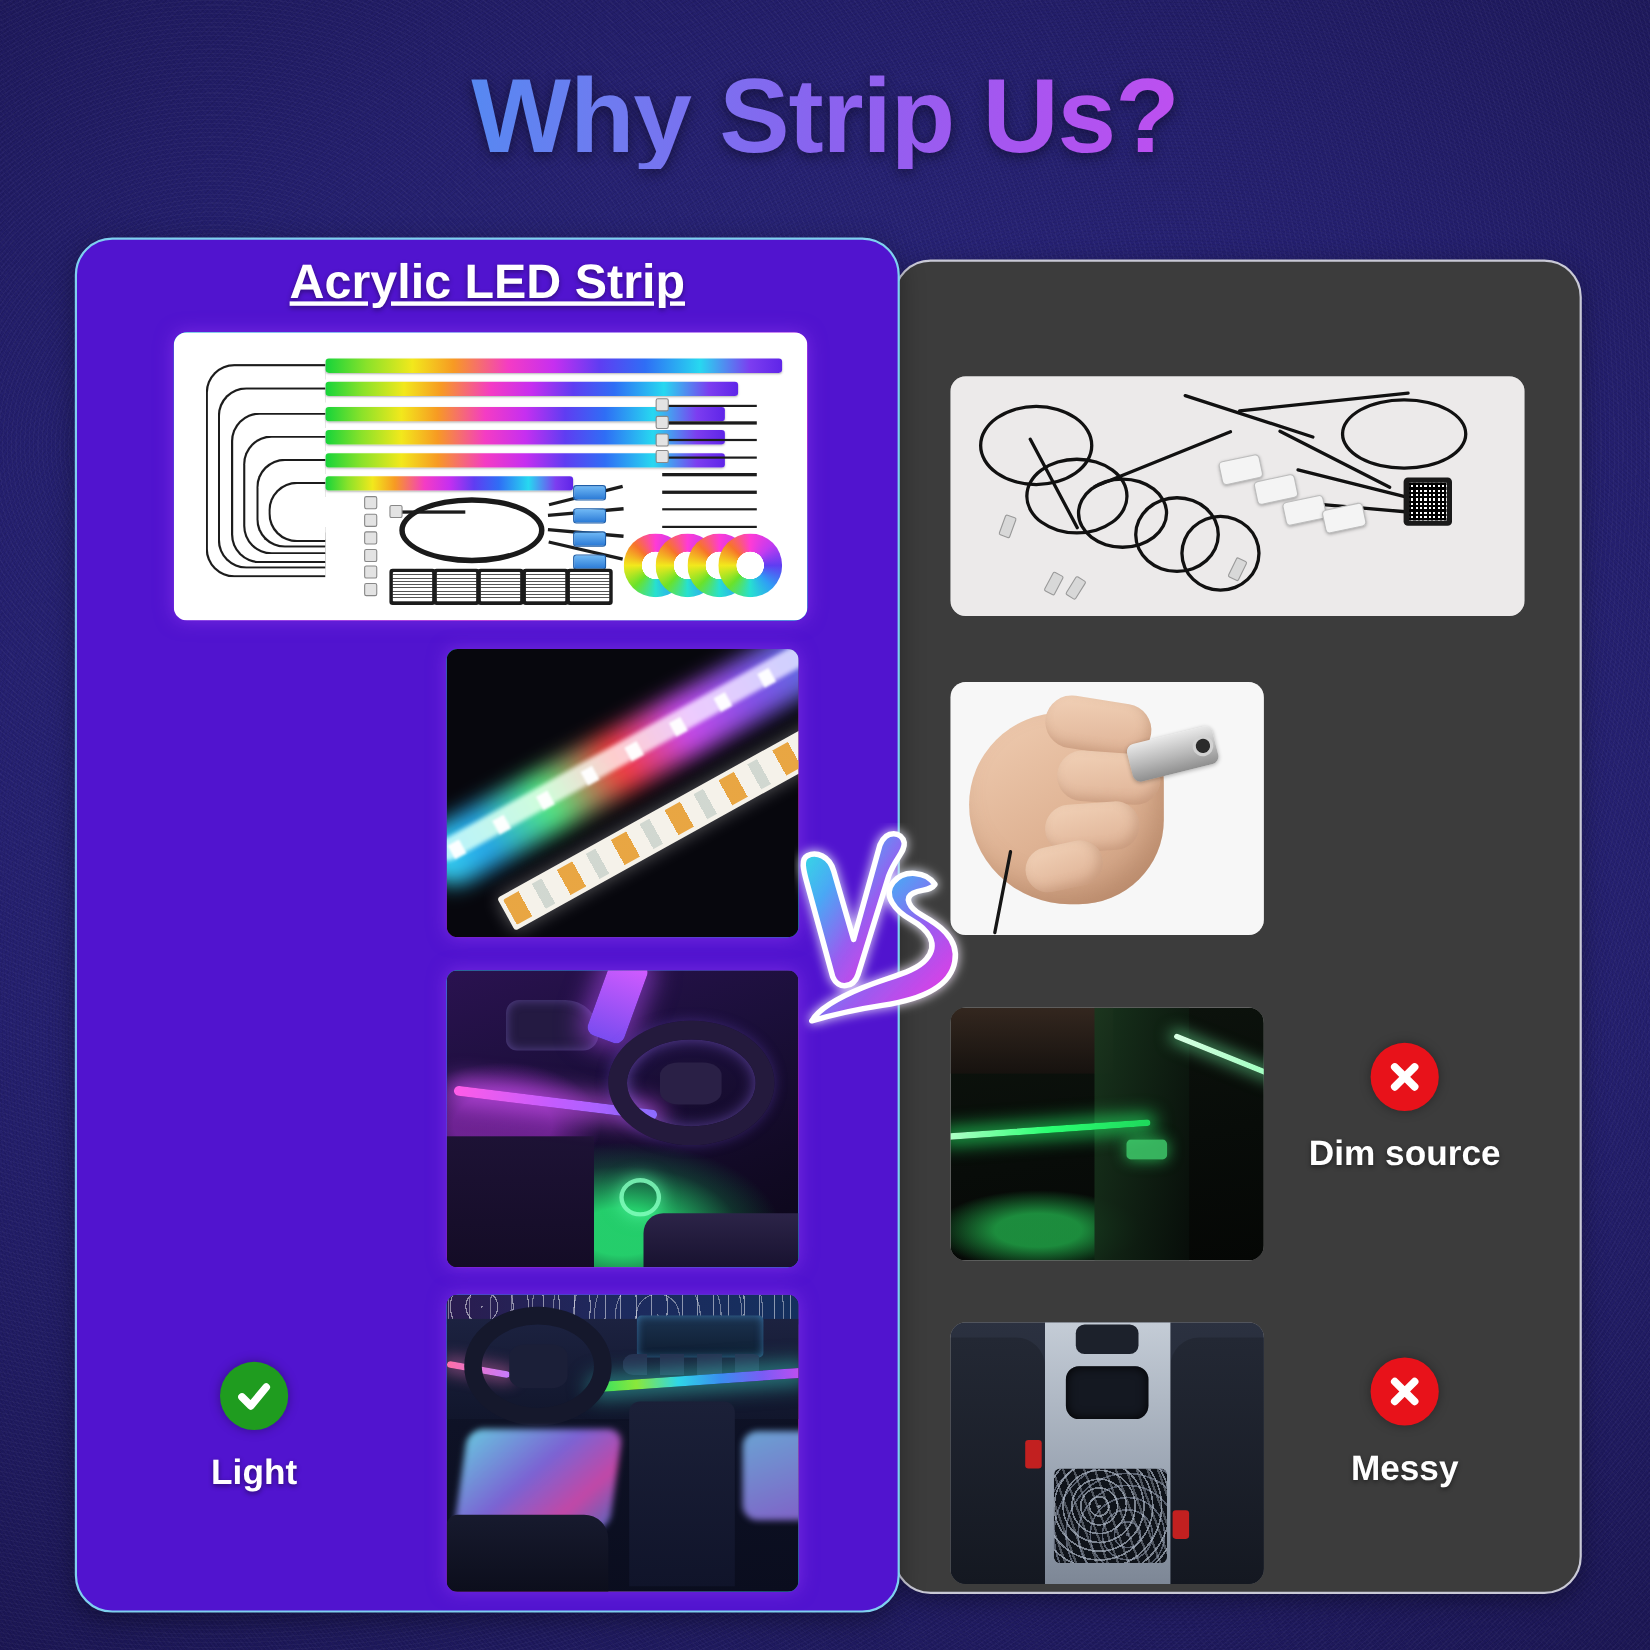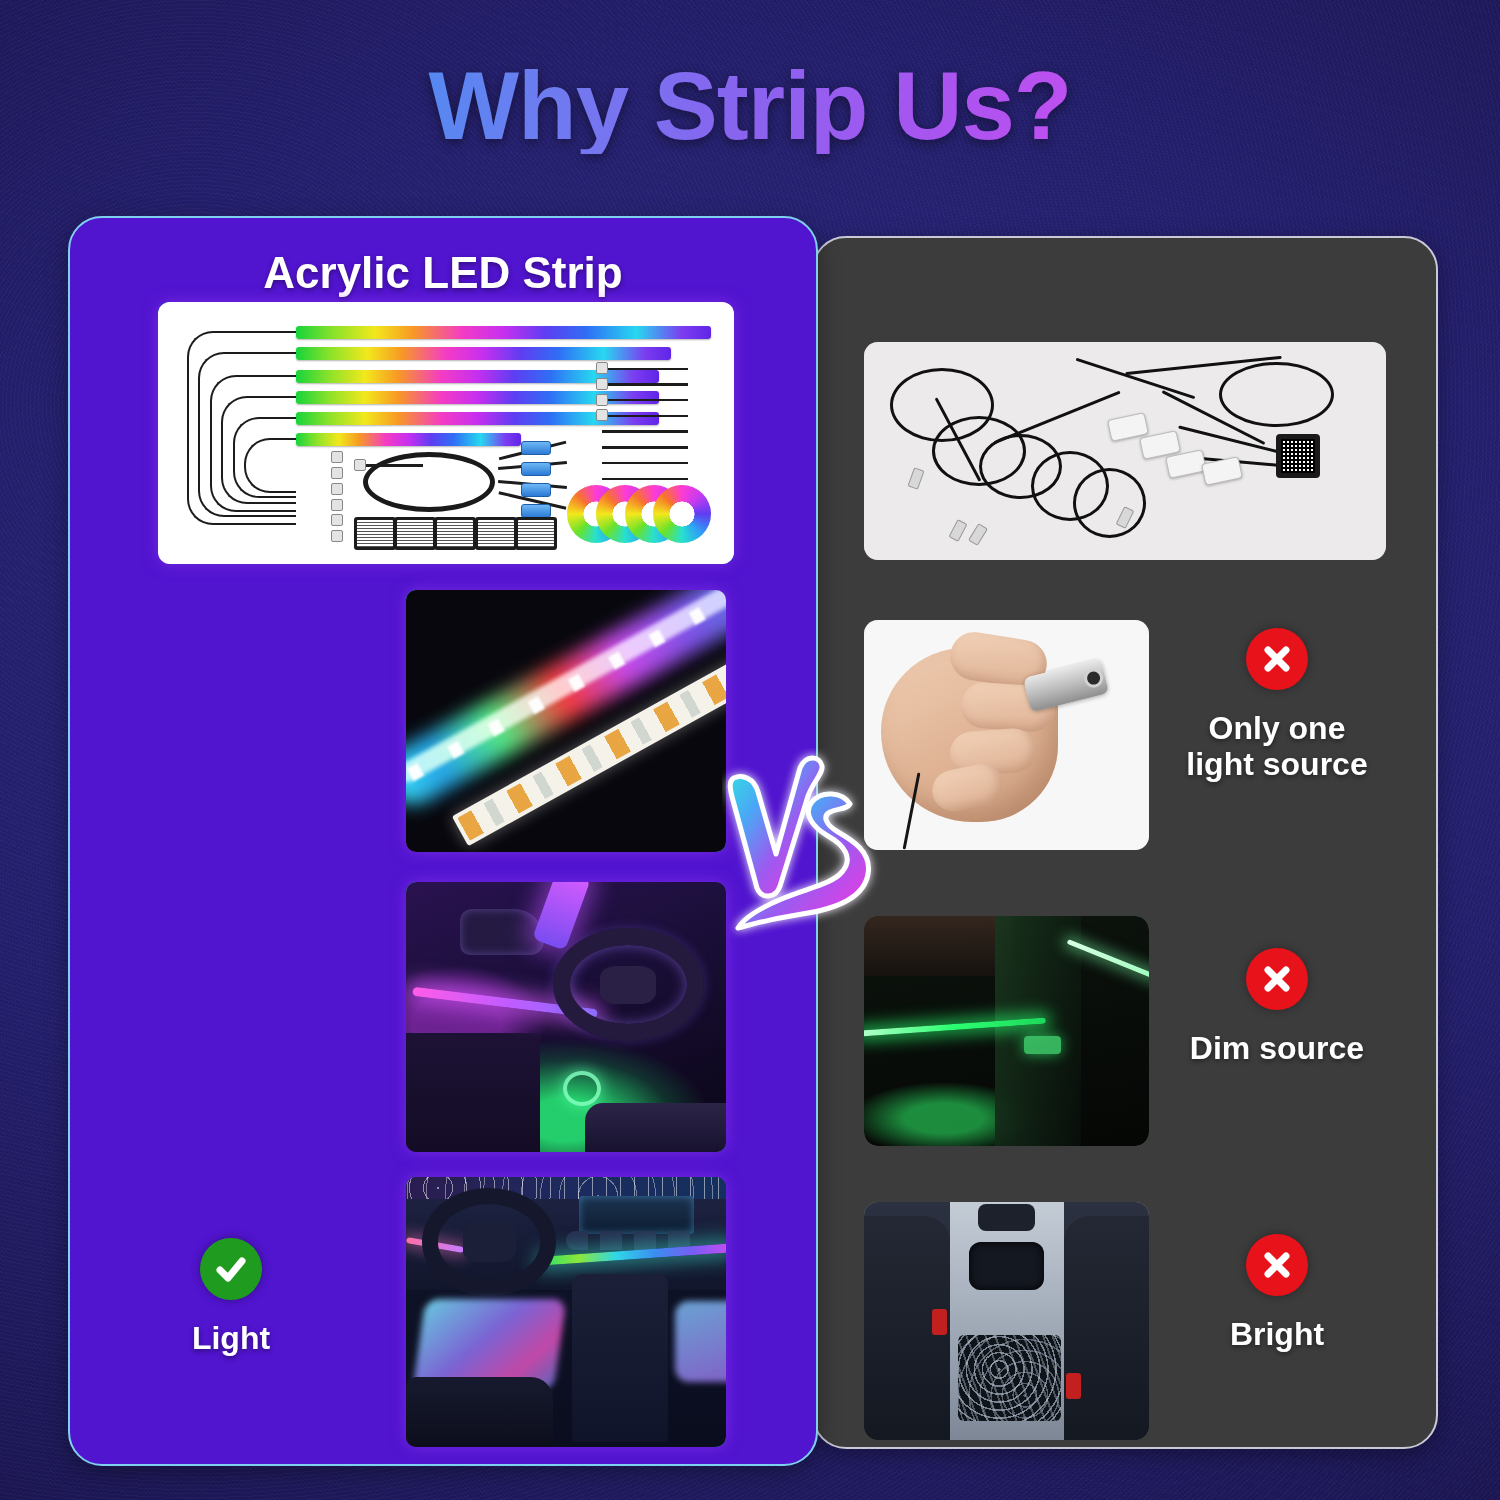--- a/index.html
+++ b/index.html
@@ -73,21 +73,21 @@
 
   .panel-title {
     position: absolute;
     left: 0; right: 0;
     text-align: center;
     color: #fff;
     font-weight: bold;
     font-size: 44px;
     text-shadow: 0 2px 5px rgba(0,0,0,.4);
   }
-  #panel-left .panel-title  { top: 30px; }
+  #panel-left .panel-title  { top: 14px; text-decoration: underline; }
   #panel-right .panel-title { top: 30px; }
 
   
   .photo {
     position: absolute;
     overflow: hidden;
     background: #111;
   }
   .photo .inner { position: absolute; inset: 0; }
 
@@ -495,29 +495,20 @@
       <div class="inner" style="border-radius:10px; overflow:hidden;">
         <div class="hand-palm"></div>
         <div class="hand-f" style="left:30%; top:7%;  width:34%; height:21%; transform:rotate(9deg);"></div>
         <div class="hand-f" style="left:34%; top:28%; width:33%; height:20%; transform:rotate(4deg);"></div>
         <div class="hand-f" style="left:30%; top:48%; width:30%; height:19%; transform:rotate(-4deg);"></div>
         <div class="hand-f" style="left:24%; top:64%; width:25%; height:18%; transform:rotate(-12deg);"></div>
         <div class="hand-bulb"></div>
         <div class="hand-wire"></div>
       </div>
     </div>
-    <div class="feature" style="left:338px; top:390px;">
-      <div class="badge no">
-        <svg width="36" height="36" viewBox="0 0 36 36" aria-hidden="true">
-          <path d="M9 9 L27 27 M27 9 L9 27" stroke="#fff" stroke-width="7" stroke-linecap="round"></path>
-        </svg>
-      </div>
-      <div class="feature-label">Only one
-light source</div>
-    </div>
 
     <div class="photo gray-frame" id="photo-dim" style="left:50px; top:678px; width:285px; height:230px;">
       <div class="inner" style="border-radius:10px; overflow:hidden;">
         <div class="dim-top"></div>
         <div class="dim-door"></div>
         <div class="dim-strip"></div>
         <div class="dim-strip2"></div>
         <div class="dim-handle"></div>
       </div>
     </div>
@@ -541,21 +532,21 @@
         <div class="messy-buckle" style="left:24%; top:45%;"></div>
         <div class="messy-buckle" style="right:24%; top:72%;"></div>
       </div>
     </div>
     <div class="feature" style="left:338px; top:996px;">
       <div class="badge no">
         <svg width="36" height="36" viewBox="0 0 36 36" aria-hidden="true">
           <path d="M9 9 L27 27 M27 9 L9 27" stroke="#fff" stroke-width="7" stroke-linecap="round"></path>
         </svg>
       </div>
-      <div class="feature-label">Bright</div>
+      <div class="feature-label">Messy</div>
     </div>
   </div>
 
   <div class="panel" id="panel-left">
     <div class="panel-title">Acrylic LED Strip</div>
 
     <div class="photo neon-frame" id="photo-kit" style="left:88px; top:84px; width:576px; height:262px;">
       <div class="inner" style="border-radius:8px; overflow:hidden;">
         <div class="kit-bg"></div>
 

